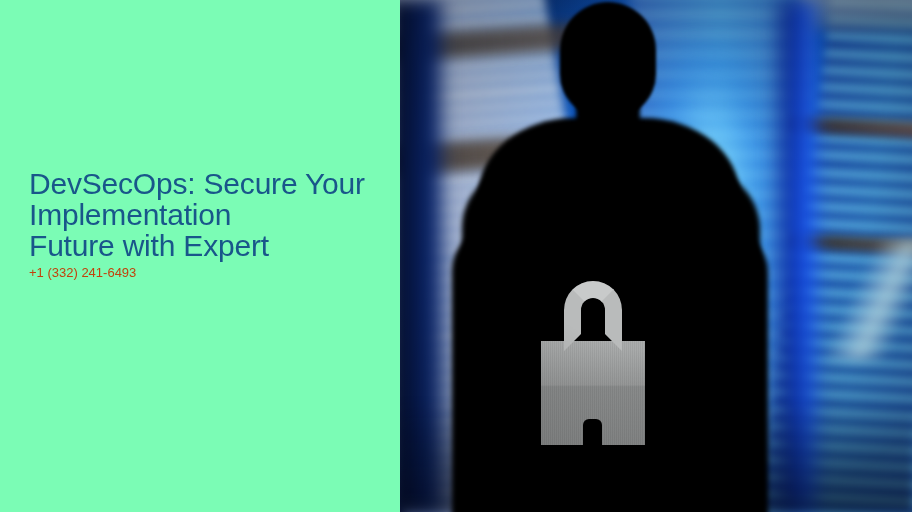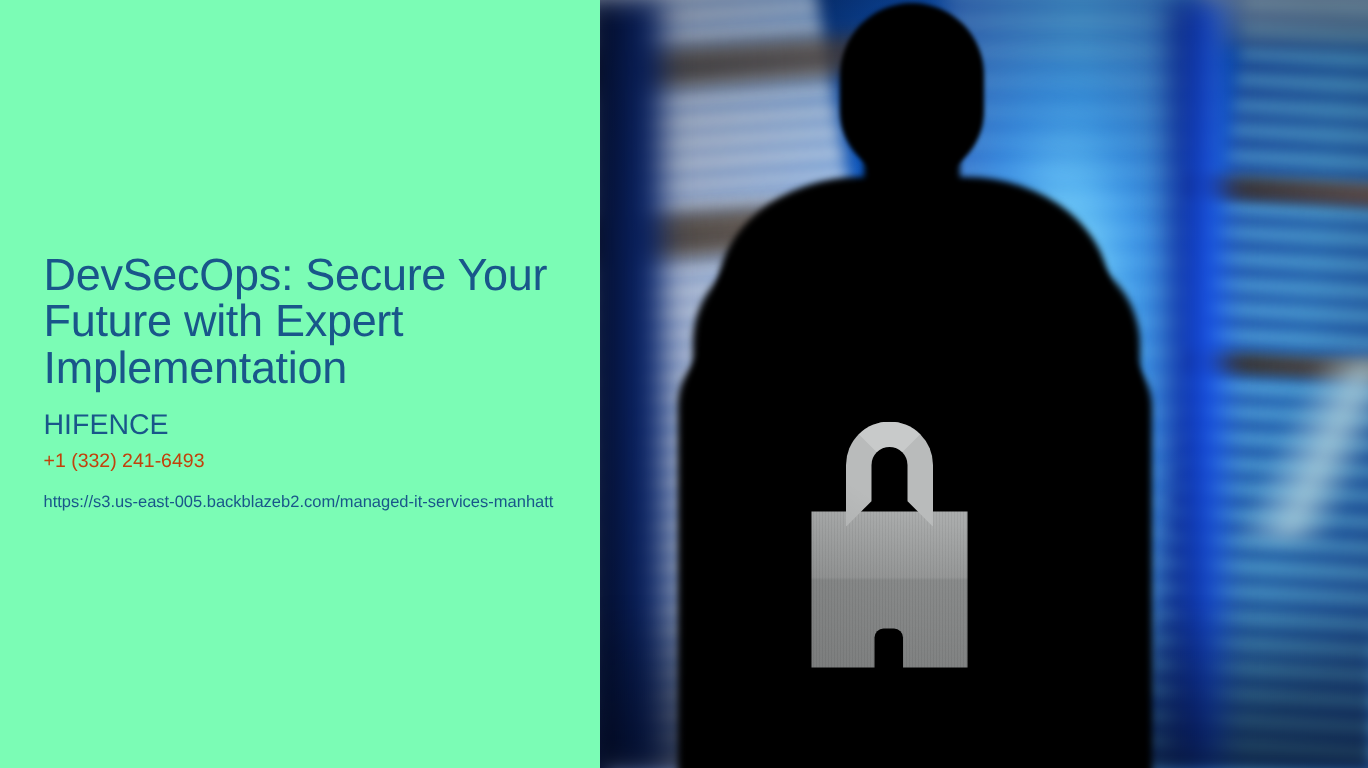--- a/index.html
+++ b/index.html
@@ -342,29 +342,27 @@
 </style>
 </head>
 <body>
 
 <div class="page">
 
   <div class="text-panel">
     <div class="text-stack">
 
       <div class="headline">DevSecOps: Secure Your</div>
+      <div class="headline">Implementation</div>
       <div class="headline">Future with Expert</div>
-      <div class="headline">Implementation</div>
-
-      <div class="brand">HIFENCE</div>
+
 
       <div class="contact-line first">+1 (332) 241-6493</div>
 
       <div class="url-block">
-        <div class="url-line">https://s3.us-east-005.backblazeb2.com/managed-it-services-manhatt</div>
       </div>
 
     </div>
   </div>
 
   <div class="image-panel">
 
     <div class="img-layer bg-sky"></div>
 
     <div class="bldg bldg-left"></div>

